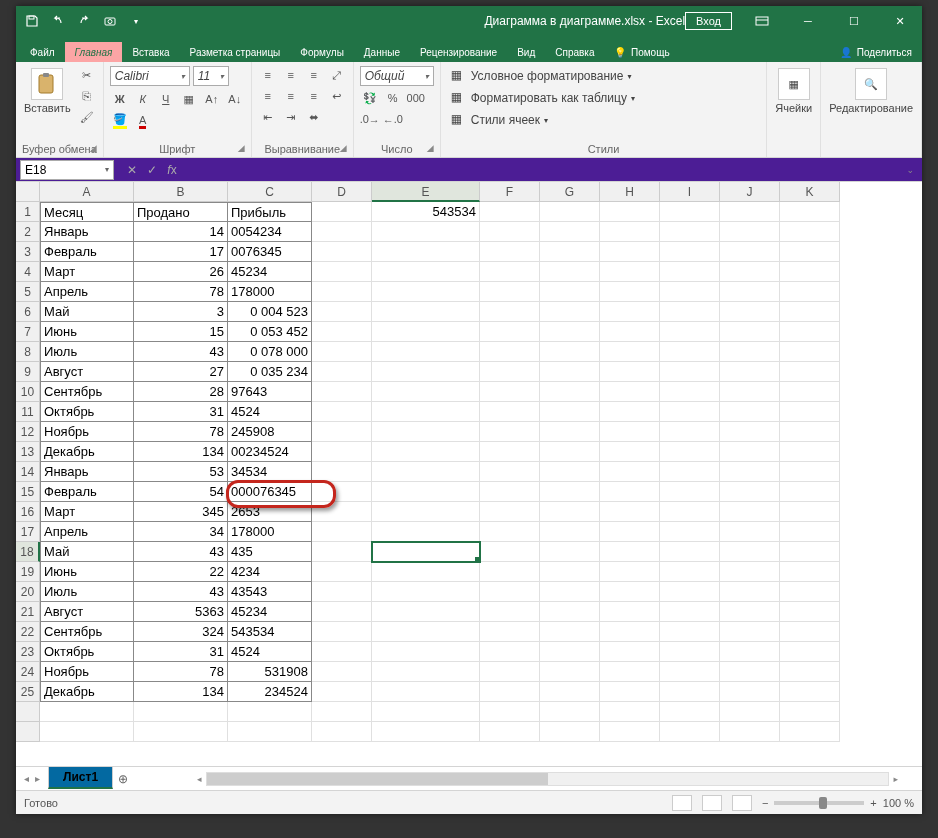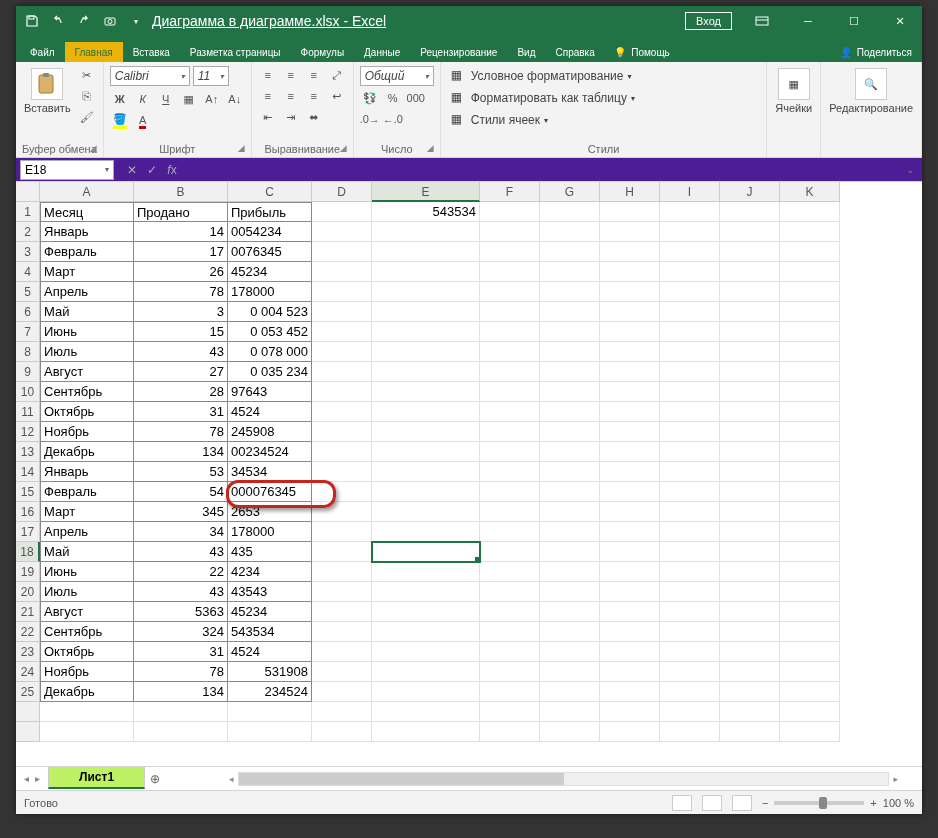--- a/index.html
+++ b/index.html
@@ -1,28 +1,28 @@
 <!DOCTYPE html>
 <html><head>
 <meta charset="utf-8">
 <style>
 * { box-sizing: border-box; margin: 0; padding: 0; font-family: "Segoe UI", Tahoma, sans-serif; }
 body { background: #333; width: 938px; height: 838px; overflow: hidden; position: relative; }
 .win { position: absolute; left: 16px; top: 6px; width: 906px; height: 808px; background: #fff; box-shadow: 0 0 6px rgba(0,0,0,.5); display: flex; flex-direction: column; }
 .titlebar { height: 30px; background: #217346; color: #fff; display: flex; align-items: center; font-size: 12px; }
 .qat { display: flex; align-items: center; gap: 10px; padding: 0 8px; }
 .qat .ic { width: 16px; height: 16px; display: flex; align-items: center; justify-content: center; }
-.title { flex: 1; text-align: left; font-size: 14px; text-decoration: underline; }
+.title { flex: 1; text-align: right; font-size: 12px; }
 .winbtns { display: flex; align-items: center; gap: 2px; }
 .winbtns .btn { width: 44px; height: 30px; display: flex; align-items: center; justify-content: center; color: #fff; font-size: 11px; }
 .signbtn { border: 1px solid #fff; padding: 2px 10px; font-size: 11px; margin-right: 6px; }
 .ribface { width: 20px; height: 20px; display: flex; align-items: center; justify-content: center; }
 .tabs { height: 26px; background: #217346; display: flex; align-items: flex-end; padding-left: 4px; font-size: 10px; color: #fff; }
 .tab { padding: 5px 10px 4px; cursor: pointer; }
-.tab.active { background: #eab308; color: #217346; }
+.tab.active { background: #fca5a5; color: #217346; font-style: italic; }
 .tab.right { margin-left: auto; display: flex; align-items: center; gap: 4px; }
 .ribbon { height: 96px; background: #f3f3f3; border-bottom: 1px solid #d4d4d4; display: flex; font-size: 11px; color: #444; }
 .group { border-right: 1px solid #e0e0e0; padding: 4px 6px 2px; display: flex; flex-direction: column; justify-content: space-between; }
 .group .body { display: flex; gap: 4px; align-items: flex-start; flex: 1; }
 .group .lbl { text-align: center; font-size: 11px; color: #666; padding-top: 2px; position: relative; }
 .dlaunch { position: absolute; right: 0; bottom: 2px; font-size: 9px; color: #888; }
 .bigbtn { display: flex; flex-direction: column; align-items: center; gap: 2px; padding: 2px; }
 .bigbtn .icbig { width: 32px; height: 32px; background: #fff; border: 1px solid #ccc; display: flex; align-items: center; justify-content: center; }
 .col { display: flex; flex-direction: column; gap: 3px; }
 .row { display: flex; gap: 3px; align-items: center; }
@@ -47,21 +47,21 @@
 .cell { border-right: 1px solid #e0e0e0; border-bottom: 1px solid #e0e0e0; padding: 0 3px; line-height: 20px; white-space: nowrap; overflow: hidden; }
 .cell.r { text-align: right; }
 .cell.b { border-right: 1px solid #888; border-bottom: 1px solid #888; }
 .cell.bl { border-left: 1px solid #888; }
 .cell.bt { border-top: 1px solid #888; }
 .sel { outline: 2px solid #217346; outline-offset: -1px; position: relative; }
 .sel::after { content: ""; position: absolute; right: -3px; bottom: -3px; width: 6px; height: 6px; background: #217346; border: 1px solid #fff; }
 .callout { position: absolute; border: 3px solid #c4261d; border-radius: 12px; pointer-events: none; box-shadow: 2px 3px 4px rgba(0,0,0,.4); }
 .sheettabs { height: 24px; background: #fff; border-top: 1px solid #d4d4d4; display: flex; align-items: center; font-size: 12px; }
 .sheettabs .nav { display: flex; gap: 6px; padding: 0 8px; color: #888; font-size: 10px; }
-.sheettab { padding: 3px 30px; border: 1px solid #ccc; border-top: none; background: #bef264; position: relative; top: -1px; }
+.sheettab { padding: 3px 14px; border: 1px solid #ccc; border-top: none; background: #0369a1; position: relative; top: -1px; }
 .sheettab.active { border-bottom: 2px solid #217346; font-weight: 600; }
 .addsh { width: 20px; text-align: center; color: #666; }
 .hscroll { flex: 1; display: flex; align-items: center; padding: 0 20px 0 60px; }
 .hstrack { flex: 1; height: 14px; background: #f0f0f0; border: 1px solid #dedede; position: relative; }
 .hsthumb { position: absolute; left: 0; top: 0; bottom: 0; width: 50%; background: #cdcdcd; }
 .status { height: 24px; background: #f3f3f3; border-top: 1px solid #d4d4d4; display: flex; align-items: center; font-size: 11px; color: #555; padding: 0 8px; }
 .status .right { margin-left: auto; display: flex; align-items: center; gap: 10px; }
 .viewbtn { width: 20px; height: 16px; border: 1px solid #ccc; background: #fff; }
 .zoom { display: flex; align-items: center; gap: 6px; }
 .zslider { width: 90px; height: 4px; background: #ccc; position: relative; }

